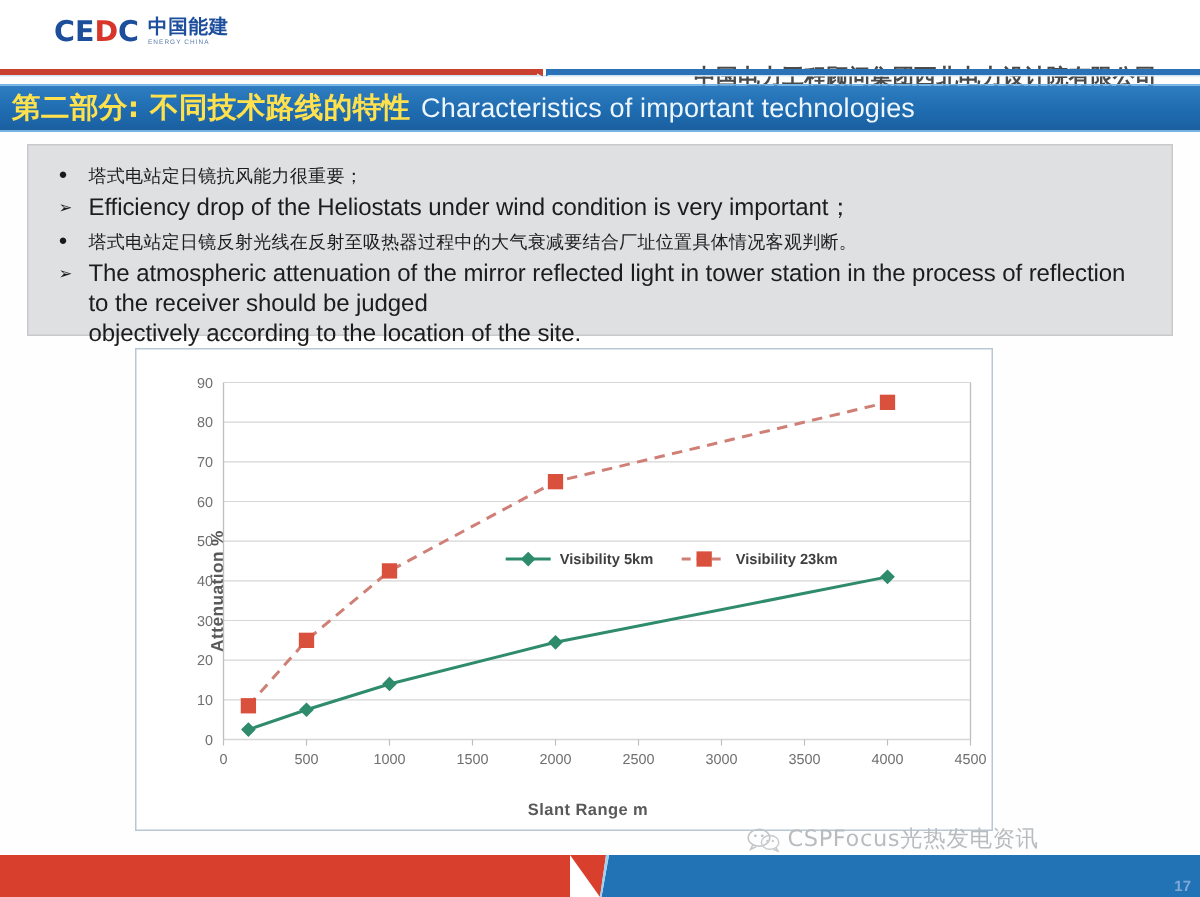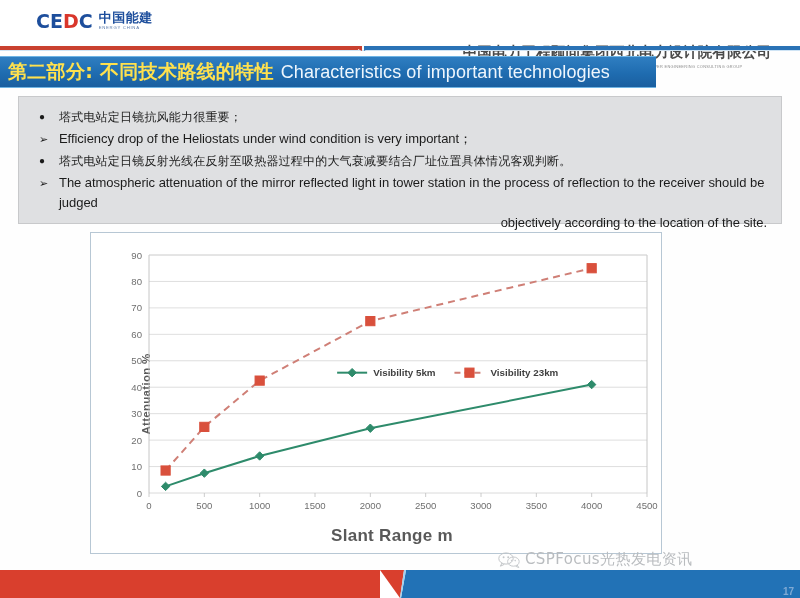--- a/index.html
+++ b/index.html
@@ -33,58 +33,58 @@
 
   
   .topdiv { position:absolute; top:45px; left:0; width:800px; height:6px; }
   .topdiv .red  { position:absolute; left:0;   top:1px; width:358px; height:4px; background:#c9402f; }
   .topdiv .blue { position:absolute; left:364px; top:1px; width:436px; height:4px; background:#2a72b5; }
   .topdiv .hair { position:absolute; left:0; top:5px; width:800px; height:1px; background:#cfe4f5; }
   .topdiv .notch{ position:absolute; left:352px; top:0; width:20px; height:6px; }
 
   
   .titlebar {
-    position:absolute; left:0; top:56px; width:656px; height:32px;
+    position:absolute; left:0; top:56px; width:800px; height:32px;
     background:linear-gradient(180deg,#2f7ec1 0%, #1f6cb0 55%, #1a5fa0 100%);
     display:flex; align-items:center; padding-left:8px;
     border-top:1px solid #6fb4e4; border-bottom:1px solid #6fb4e4;
   }
   .title-cn { color:#ffe14d; font-size:19px; font-weight:bold; letter-spacing:0.3px;
               font-family:"DejaVu Sans", sans-serif; }
   .title-en { color:#eef6fd; font-size:18px; margin-left:7px; letter-spacing:0.1px; }
 
   
   .bulletbox {
     position:absolute; left:18px; top:96px; width:764px; height:128px;
     background:#dfe0e2; border:1px solid #c8c9cb;
     padding:10px 14px 0 14px;
   }
   .brow { display:flex; align-items:flex-start; margin-bottom:2px; }
   .bmark { width:26px; flex:0 0 26px; text-align:left; font-size:10px; color:#1a1a1a;
            line-height:20px; padding-left:6px; }
   .bmark.arrow { font-size:11px; }
   .btext { font-size:11.3px; color:#1c1c1c; line-height:20px; }
   .btext.cn { font-size:12px; font-family:"DejaVu Sans", sans-serif; letter-spacing:0.2px; }
-  .btext.en { font-size:13px; letter-spacing:-0.05px; }
-  .btext .ln2 { display:block;text-align:right; }
+  .btext.en { font-size:16px; letter-spacing:-0.05px; }
+  .btext .ln2 { display:block; }
 
   
   .chartframe {
     position:absolute; left:90px; top:232px; width:572px; height:322px;
     background:#ffffff; border:1px solid #b7c7d4;
   }
   .plotwrap { position:absolute; left:0; top:0; width:572px; height:322px; }
   .ylabel {
     position:absolute; left:14px; top:50%; transform:translateY(-50%) rotate(-90deg);
     transform-origin:center; font-size:11.5px; font-weight:bold; color:#595959;
     white-space:nowrap; letter-spacing:0.3px;
   }
   .xlabel {
     position:absolute; left:0; bottom:9px; width:572px; text-align:center;
-    font-size:17px; font-weight:bold; color:#595959; letter-spacing:0.3px;
+    font-size:11px; font-weight:bold; color:#595959; letter-spacing:0.3px;
     padding-left:30px;
   }
   svg.plot { position:absolute; left:0; top:0; }
   text.tick { font-family:"Liberation Sans", sans-serif; font-size:9.6px; fill:#6f6f6f; }
   text.lgnd { font-family:"Liberation Sans", sans-serif; font-size:9.8px; fill:#3f3f3f;
               font-weight:bold; }
 
   
   .wm-csp {
     position:absolute; left:498px; top:550px; display:flex; align-items:center; gap:5px;

